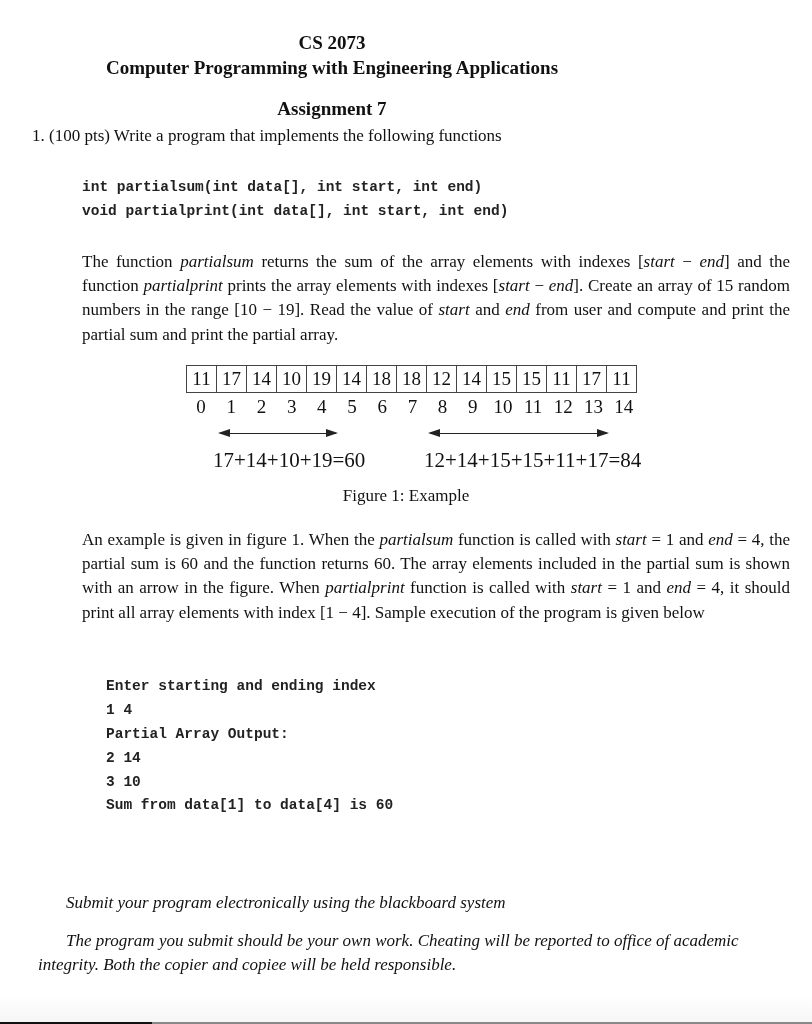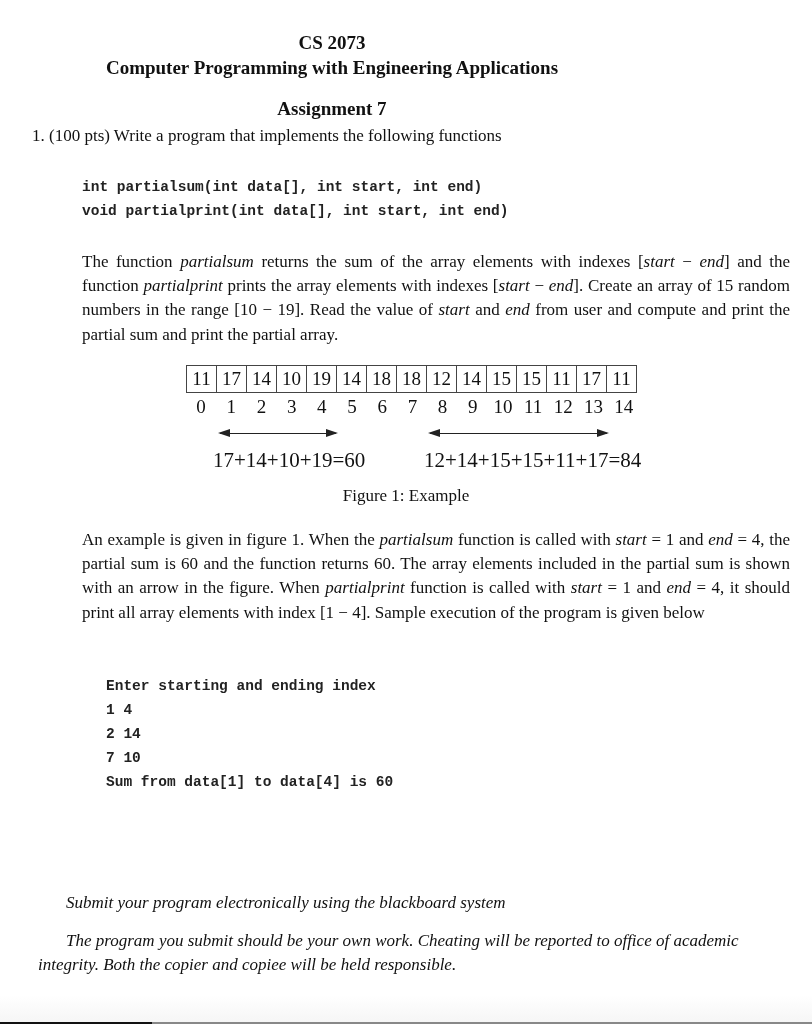--- a/index.html
+++ b/index.html
@@ -97,22 +97,23 @@
 
 <div class="abs caption">Figure 1: Example</div>
 
 <div class="abs para" style="top:528px;">
   <span>An example is given in figure 1. When the </span><i>partialsum</i><span> function is called with </span><i>start</i><span> = 1 and </span><i>end</i><span> = 4, the partial sum is 60 and the function returns 60. The array elements included in the partial sum is shown with an arrow in the figure. When </span><i>partialprint</i><span> function is called with </span><i>start</i><span> = 1 and </span><i>end</i><span> = 4, it should print all array elements with index [1 − 4]. Sample execution of the program is given below</span>
 </div>
 
 <div class="abs mono-out" style="top:675px;">
   <div>Enter starting and ending index</div>
   <div>1 4</div>
+  <div>Partial Array Output:</div>
   <div>2 14</div>
-  <div>7 10</div>
+  <div>3 10</div>
   <div>Sum from data[1] to data[4] is 60</div>
 </div>
 
 <div class="abs note" style="left:66px; top:893px;">Submit your program electronically using the blackboard system</div>
 <div class="abs note" style="left:66px; top:931px;">The program you submit should be your own work. Cheating will be reported to office of academic</div>
 <div class="abs note" style="left:38px; top:955px;">integrity. Both the copier and copiee will be held responsible.</div>
 
 <div class="abs bottom-fade"></div>
 <div class="abs bottom-bar"></div>
 <div class="abs bottom-bar-dark"></div>

